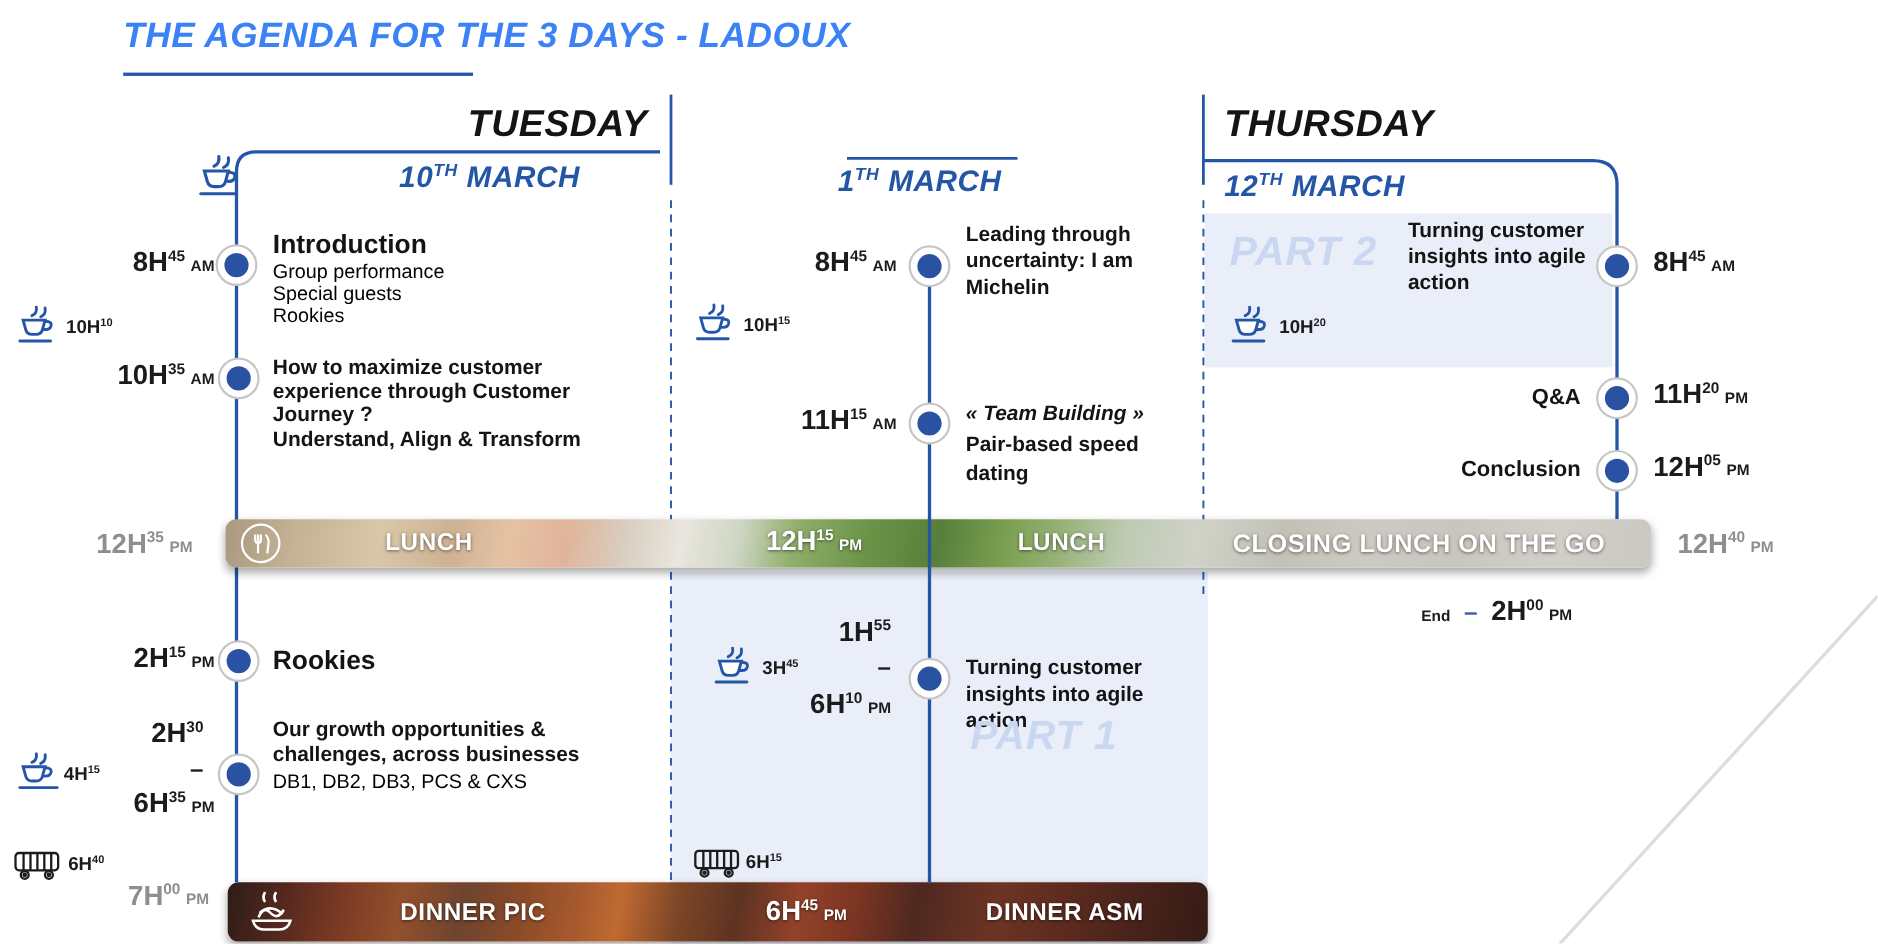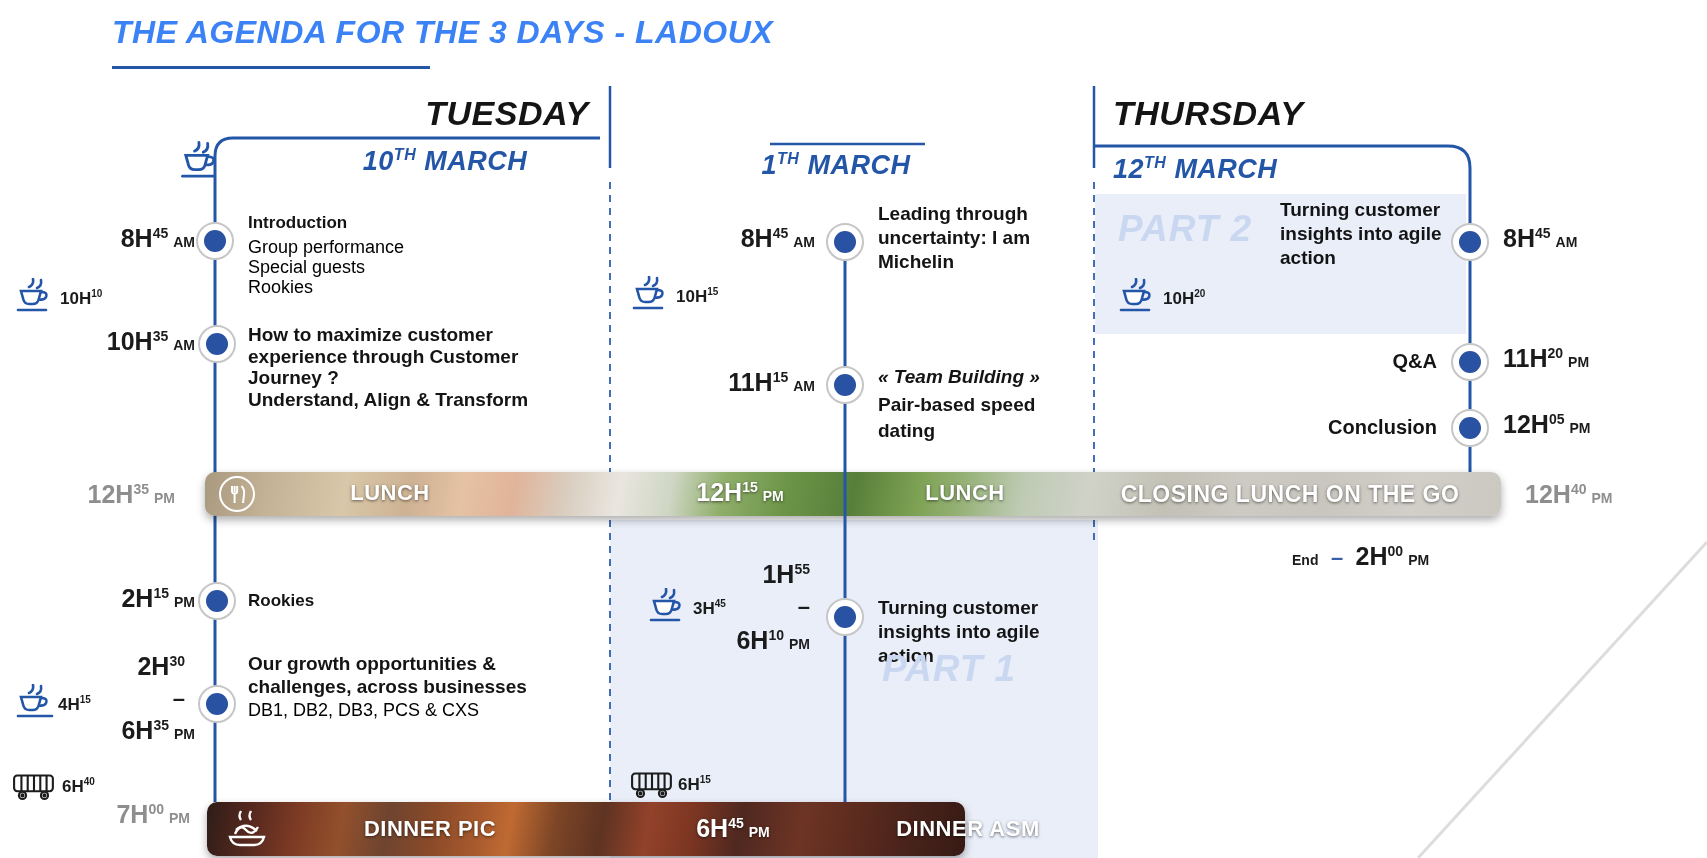--- a/index.html
+++ b/index.html
@@ -22,21 +22,21 @@
   .time sup { font-size:14px; }
   .time .tp { font-size:14px; margin-left:5px; }
   .stime { font-weight:bold; font-size:17px; color:#1b1b1b; white-space:nowrap; }
   .stime sup { font-size:10px; }
   .gray { color:#8E8E8E; }
   .white { color:#ffffff; text-shadow:0 1px 3px rgba(0,0,0,.55); }
   .ra { text-align:right; }
   .dash-big { font-weight:bold; font-size:22px; color:#1b1b1b; }
 
   
-  .ev-title { font-weight:bold; font-size:17px; color:#141414; white-space:pre-line; line-height:22px; }
+  .ev-title { font-weight:bold; font-size:24px; color:#141414; white-space:pre-line; line-height:22px; }
   .ev-body  { font-size:18px; color:#000000; white-space:pre-line; line-height:20px; }
   .ev-bold  { font-weight:bold; font-size:19px; color:#141414; white-space:pre-line; line-height:24px; }
   .ev-italic { font-weight:bold; font-style:italic; font-size:19px; color:#141414; white-space:nowrap; }
   .label-right { font-weight:bold; font-size:20px; color:#141414; }
 
   
   .blue-block { background:#E9EEF9; }
   .watermark { font-size:37px; font-weight:bold; font-style:italic; color:#C9D8F0; letter-spacing:1px; white-space:nowrap; }
 
   
@@ -73,21 +73,21 @@
       <circle cx="20" cy="20" r="17"></circle>
       <path d="M15 12 v5 a2.6 2.6 0 0 0 5.2 0 V12 M17.6 12 v6 M17.6 19.6 V29"></path>
       <path d="M24.5 12 q3.5 4 2.5 9 l-1 8"></path>
     </svg>
     <div class="abs bar-label" style="left:95px;top:8px;width:180px;">LUNCH</div>
     <div class="abs time white" style="left:460px;top:6px;width:150px;text-align:center;"><span class="tm">12H</span><sup>15</sup><span class="tp">PM</span></div>
     <div class="abs bar-label" style="left:680px;top:8px;width:160px;">LUNCH</div>
     <div class="abs bar-label" style="left:900px;top:9px;width:370px;font-size:23px;">CLOSING LUNCH ON THE GO</div>
   </div>
 
-  <div class="abs photo-bar dinner-bg" style="left:207px;top:802px;width:758px;height:54px;">
+  <div class="abs photo-bar dinner-bg" style="left:207px;top:802px;width:891px;height:54px;">
     <svg class="abs" style="left:14px;top:4px;" width="52" height="46" viewBox="0 0 52 46" fill="none" stroke="#ffffff" stroke-width="2.4">
       <path d="M20 14 q-3 -4 0 -9 M30 14 q-3 -4 0 -9"></path>
       <path d="M14 28 q5 -11 11 -4 q6 7 12 -3"></path>
       <path d="M15 24 q10 -9 21 1"></path>
       <path d="M9 31 h34 q-2 8 -10 8 h-14 q-8 0 -10 -8 z"></path>
     </svg>
     <div class="abs bar-label" style="left:123px;top:14px;width:200px;">DINNER PIC</div>
     <div class="abs time white" style="left:451px;top:12px;width:150px;text-align:center;"><span class="tm">6H</span><sup>45</sup><span class="tp">PM</span></div>
     <div class="abs bar-label" style="left:661px;top:14px;width:200px;">DINNER ASM</div>
   </div>

